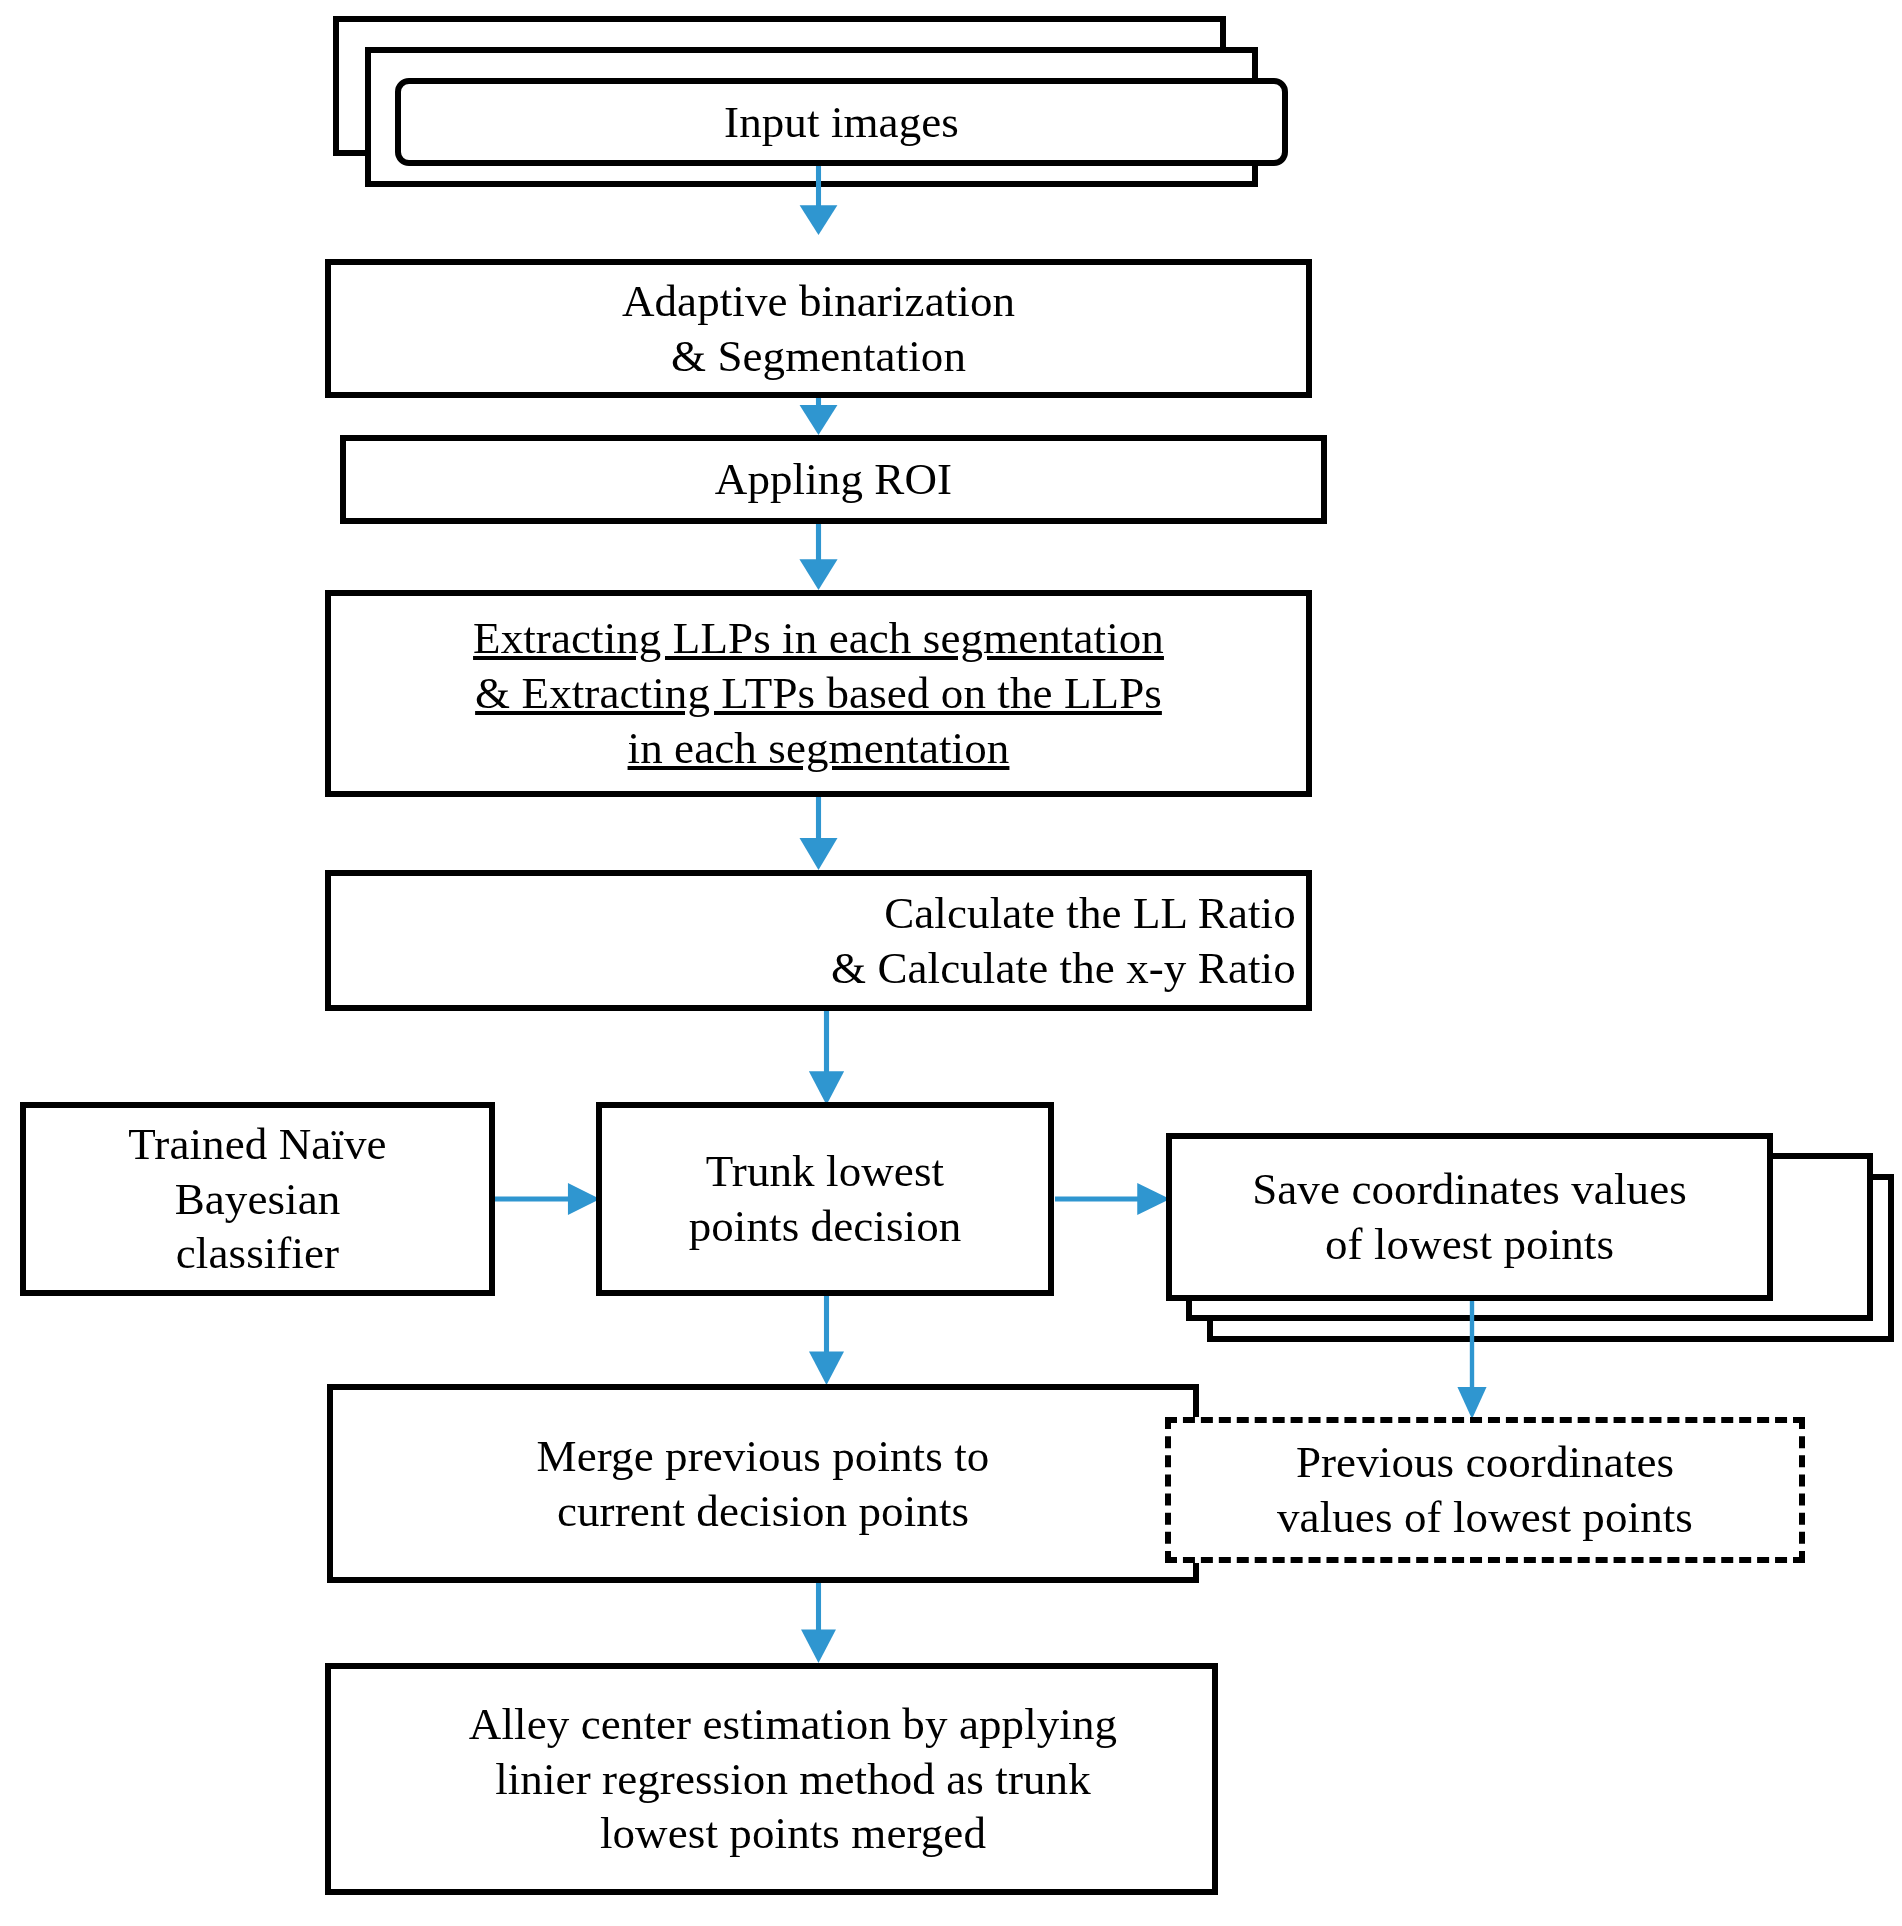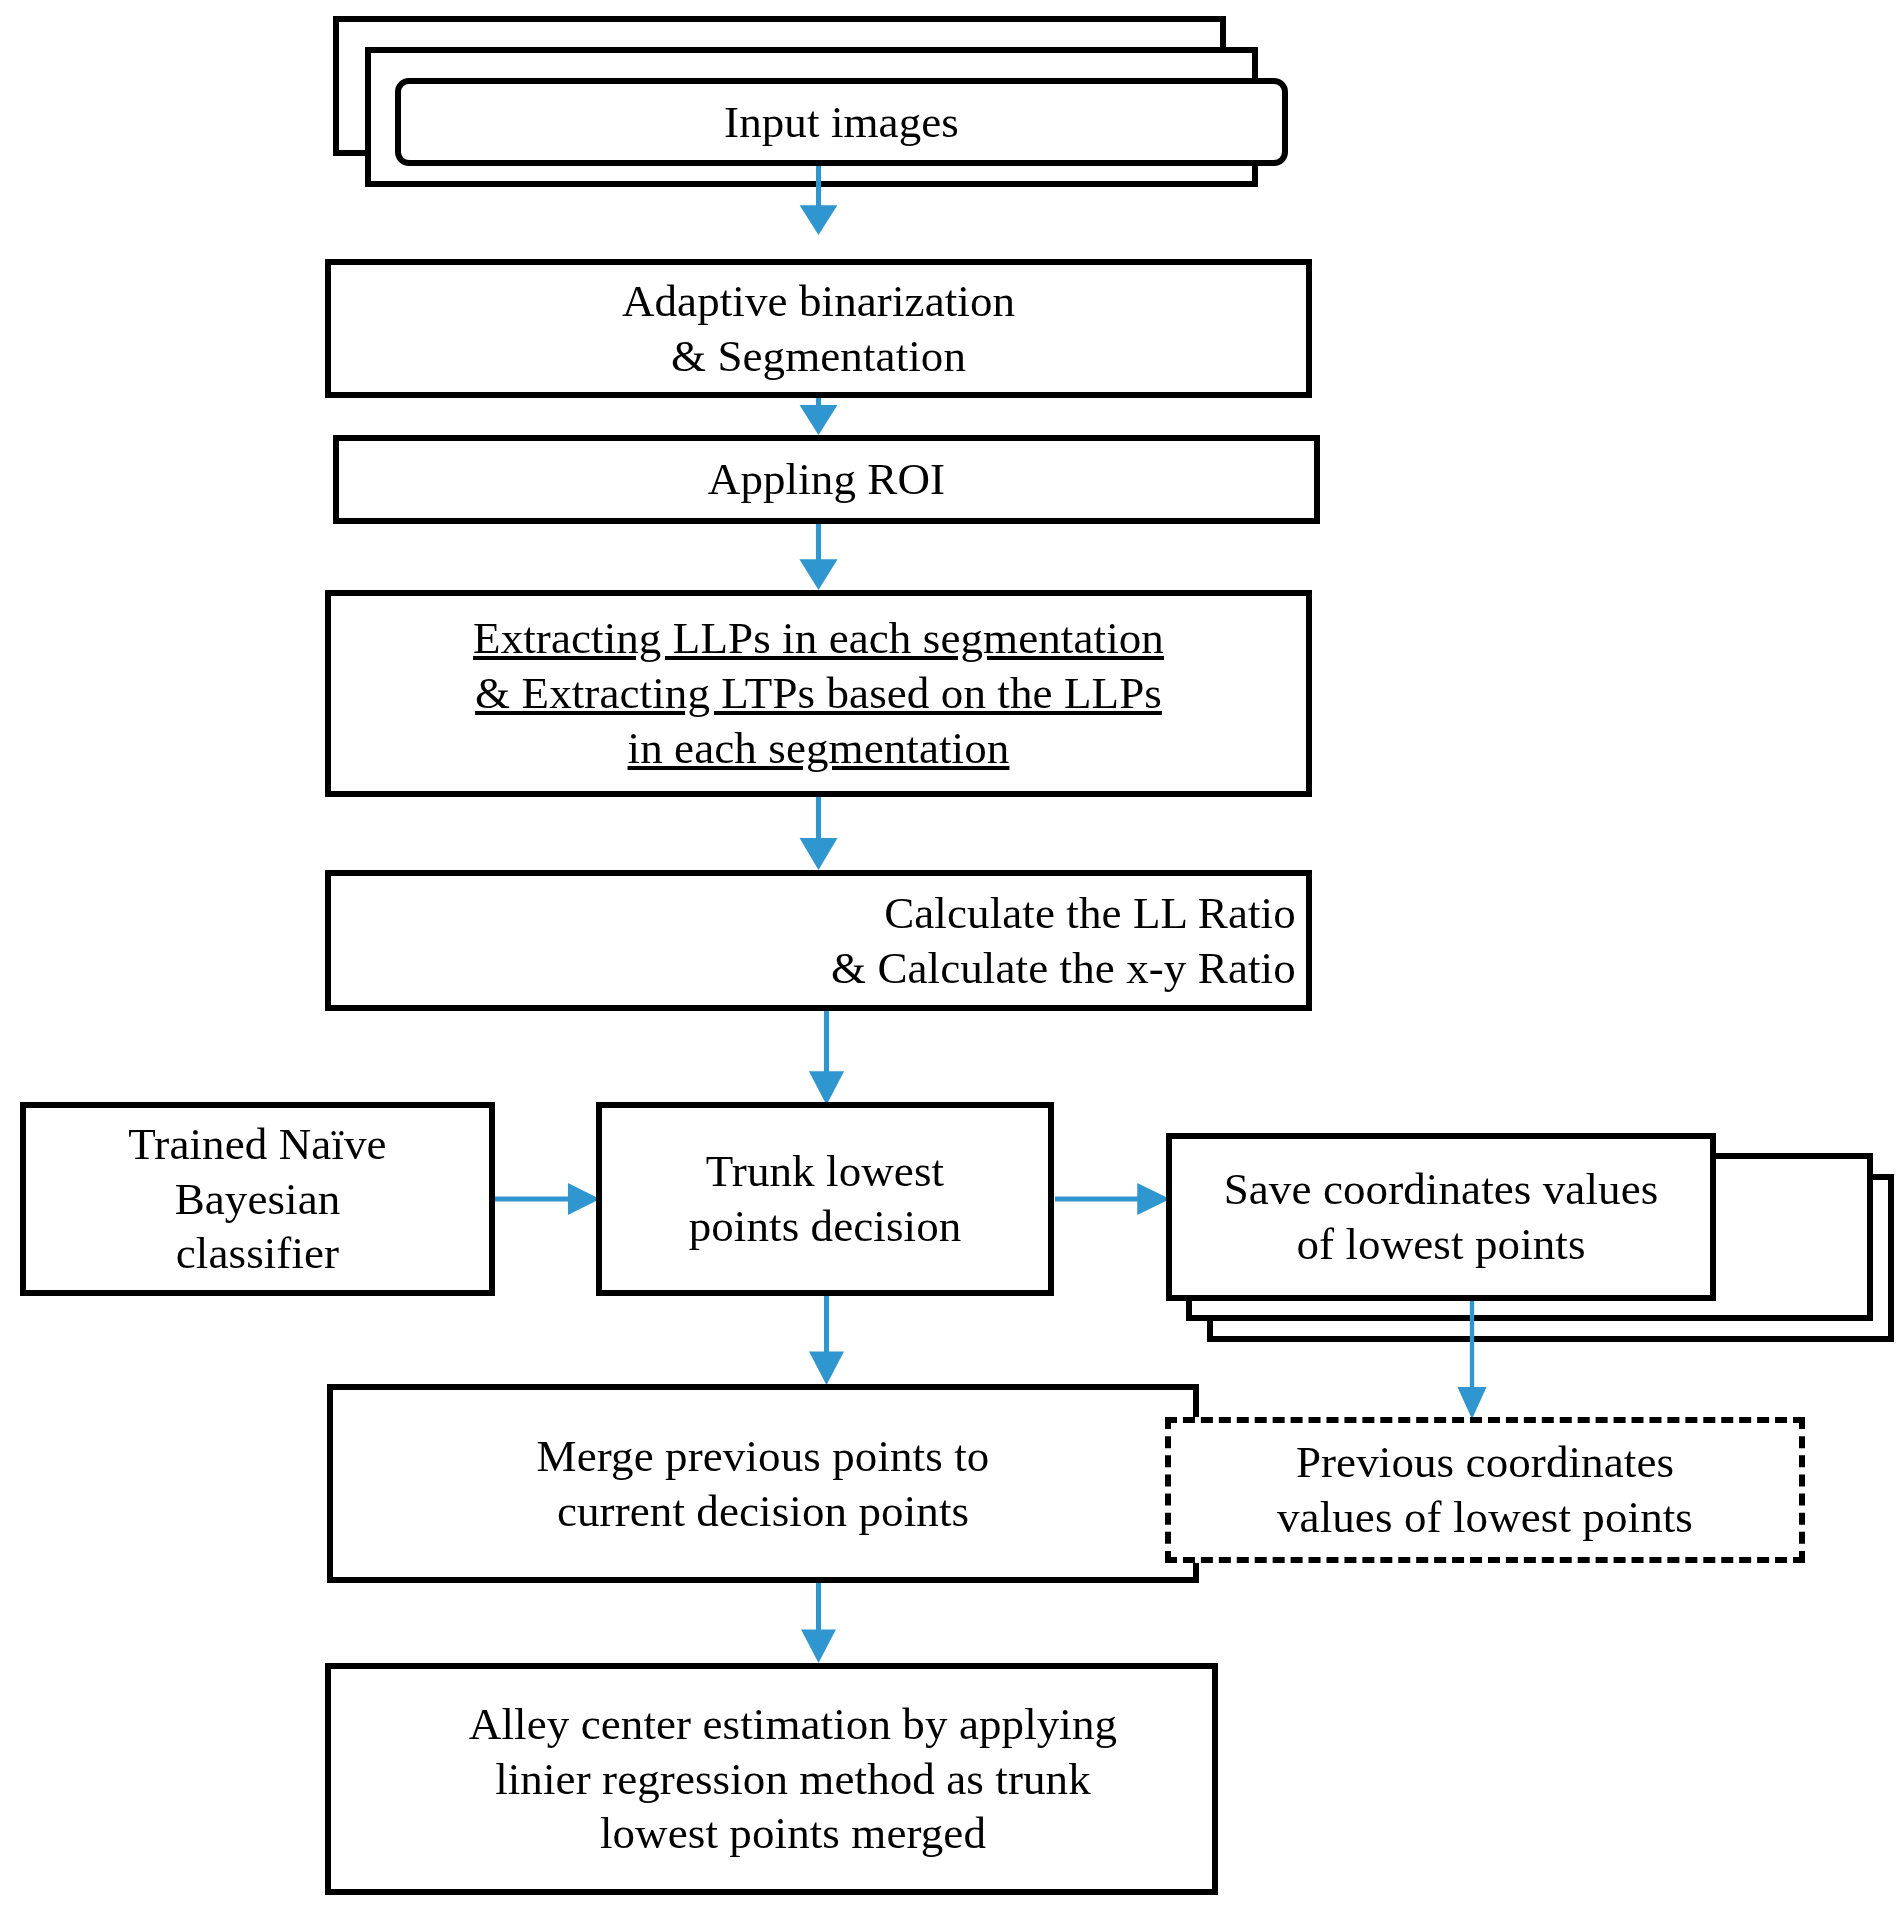--- a/index.html
+++ b/index.html
@@ -81,21 +81,21 @@
 &amp; Segmentation</span>
   </div>
 
   <div class="arrow" style="left:792px; top:373px; width:53px; height:62px;">
     <svg width="53" height="62" viewBox="0 0 72 85">
       <line x1="36" y1="0" x2="36" y2="48" stroke="#2F96D0" stroke-width="7"></line>
       <polygon points="10,44 62,44 36,85" fill="#2F96D0"></polygon>
     </svg>
   </div>
 
-  <div class="node" style="left:333px; top:435px; width:987px; height:89px;">
+  <div class="node" style="left:340px; top:435px; width:987px; height:89px;">
     <span class="txt">Appling ROI</span>
   </div>
 
   <div class="arrow" style="left:792px; top:524px; width:53px; height:66px;">
     <svg width="53" height="66" viewBox="0 0 72 90">
       <line x1="36" y1="0" x2="36" y2="52" stroke="#2F96D0" stroke-width="7"></line>
       <polygon points="10,48 62,48 36,90" fill="#2F96D0"></polygon>
     </svg>
   </div>
 
@@ -144,21 +144,21 @@
 
   <div class="arrow" style="left:1055px; top:1177px; width:115px; height:44px;">
     <svg width="115" height="44" viewBox="0 0 158 60">
       <line x1="0" y1="30" x2="118" y2="30" stroke="#2F96D0" stroke-width="7"></line>
       <polygon points="113,8 113,52 158,30" fill="#2F96D0"></polygon>
     </svg>
   </div>
 
   <div class="stack-ghost" style="left:1207px; top:1174px; width:687px; height:168px;"></div>
   <div class="stack-ghost" style="left:1186px; top:1153px; width:687px; height:168px;"></div>
-  <div class="node" style="left:1166px; top:1133px; width:550px; height:168px;">
+  <div class="node" style="left:1166px; top:1133px; width:607px; height:168px;">
     <span class="txt">Save coordinates values
 of lowest points</span>
   </div>
 
   <div class="arrow" style="left:800px; top:1296px; width:53px; height:89px;">
     <svg width="53" height="89" viewBox="0 0 72 122">
       <line x1="36" y1="0" x2="36" y2="80" stroke="#2F96D0" stroke-width="7"></line>
       <polygon points="12,76 60,76 36,122" fill="#2F96D0"></polygon>
     </svg>
   </div>

